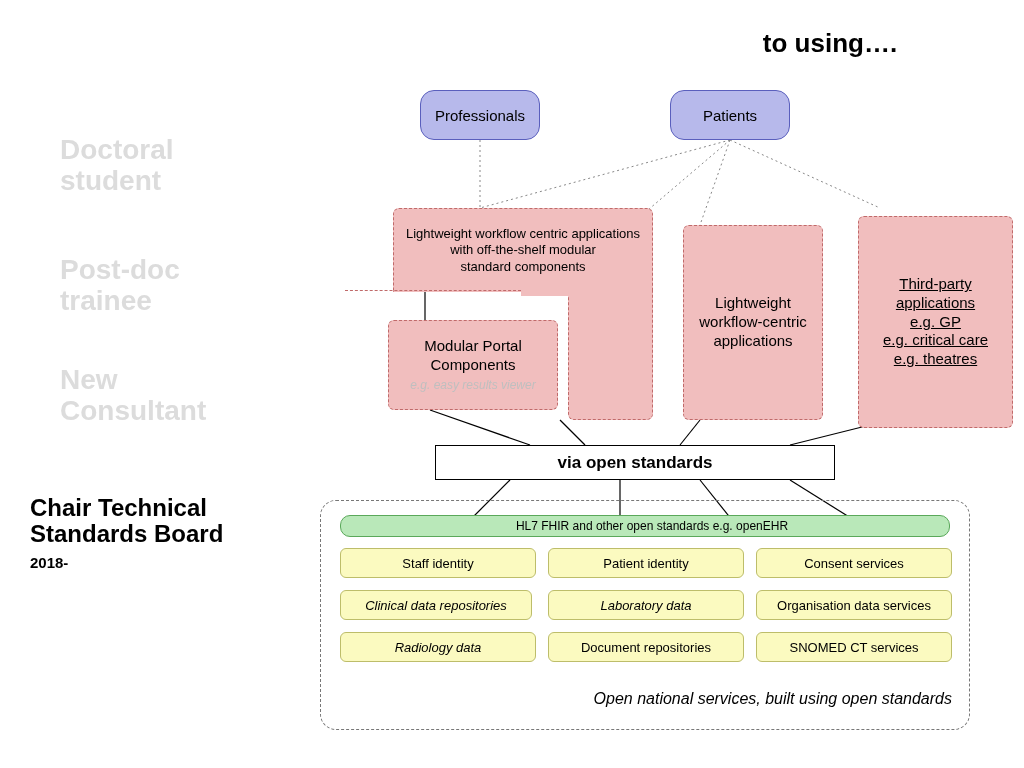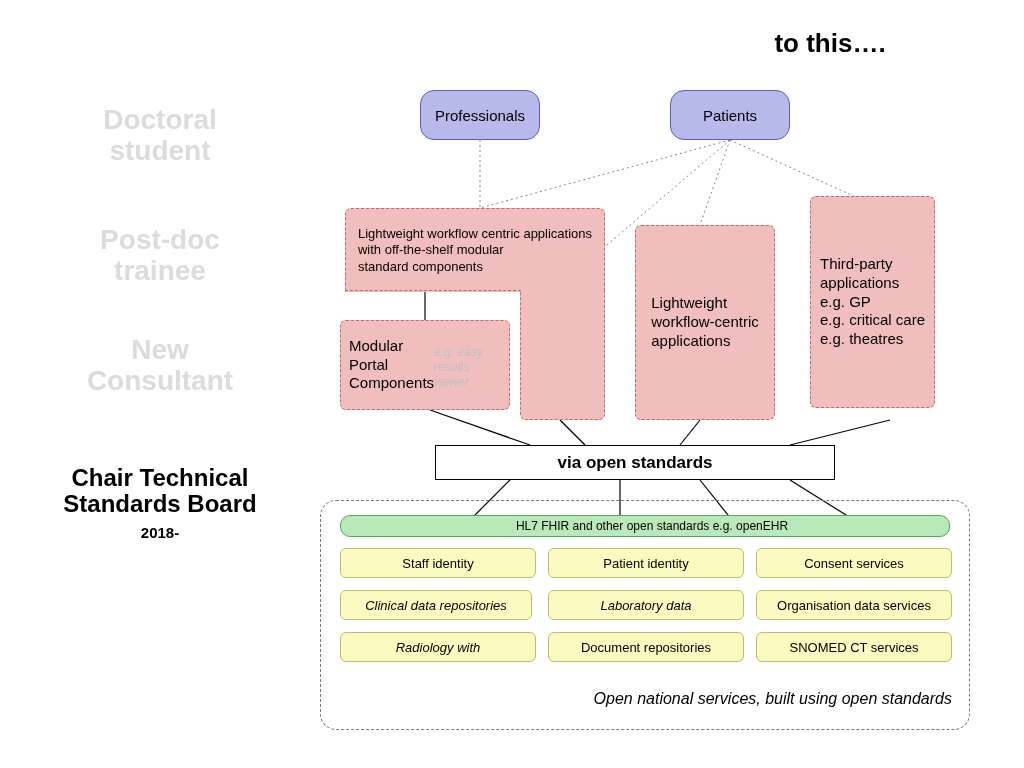--- a/index.html
+++ b/index.html
@@ -1,26 +1,26 @@
 <!DOCTYPE html>
 <html><head>
 <meta charset="utf-8">
 <style>
   html,body{margin:0;padding:0;width:1024px;height:768px;background:#fff;font-family:"Helvetica Neue",Helvetica,Arial,sans-serif;color:#000;}
   .stage{position:relative;width:1024px;height:768px;}
   .abs{position:absolute;box-sizing:border-box;}
   
-  .lefttxt{font-weight:700;text-align:center;line-height:1.1;}
+  .lefttxt{font-weight:700;text-align:left;line-height:1.1;margin-top:30px;}
   .faded{color:#dcdcdc;}
   
   .heading{font-weight:700;font-size:26px;}
   
   .purple{background:#b7b9eb;border:1.5px solid #5a5fbd;border-radius:14px;display:flex;align-items:center;justify-content:center;font-size:15px;}
   
-  .pink{background:#f1bebe;border:1.5px dashed #c06a6a;border-radius:6px;display:flex;align-items:center;justify-content:center;text-align:left;font-size:15px;padding:8px;line-height:1.25;}
+  .pink{background:#f1bebe;border:1.5px dashed #c06a6a;border-radius:6px;display:flex;align-items:center;justify-content:center;text-align:center;font-size:15px;padding:8px;line-height:1.25;margin-left:48px;}
   
   .barwhite{background:#fff;border:1px solid #000;display:flex;align-items:center;justify-content:center;font-weight:700;font-size:17px;}
   
   .panel{border:1.5px dashed #777;border-radius:16px;}
   .greenbar{background:#b9e8b9;border:1px solid #5aa85a;border-radius:10px;display:flex;align-items:center;justify-content:center;font-size:12px;}
   .yellow{background:#fbfac0;border:1px solid #bdbd6a;border-radius:6px;display:flex;align-items:center;justify-content:center;font-size:13px;}
   .yellow.italic{font-style:italic;}
   .panelcaption{font-style:italic;font-size:16px;text-align:right;}
   svg{position:absolute;left:0;top:0;pointer-events:none;}
 </style>
@@ -47,21 +47,21 @@
     <line x1="890" y1="420" x2="790" y2="445" stroke="#000" stroke-width="1.2"></line>
 
     <line x1="510" y1="480" x2="460" y2="530" stroke="#000" stroke-width="1.2"></line>
     <line x1="620" y1="480" x2="620" y2="530" stroke="#000" stroke-width="1.2"></line>
     <line x1="700" y1="480" x2="740" y2="530" stroke="#000" stroke-width="1.2"></line>
     <line x1="790" y1="480" x2="870" y2="530" stroke="#000" stroke-width="1.2"></line>
 
     <line x1="425" y1="292" x2="425" y2="320" stroke="#000" stroke-width="1.2"></line>
   </svg>
 
-  <div class="abs heading" style="left:700px;top:28px;width:260px;text-align:center;">to this….</div>
+  <div class="abs heading" style="left:700px;top:28px;width:260px;text-align:center;">to using….</div>
 
   <div class="abs lefttxt faded" style="left:60px;top:105px;width:200px;font-size:28px;white-space:pre-line;">Doctoral
 student</div>
   <div class="abs lefttxt faded" style="left:60px;top:225px;width:200px;font-size:28px;white-space:pre-line;">Post-doc
 trainee</div>
   <div class="abs lefttxt faded" style="left:60px;top:335px;width:200px;font-size:28px;white-space:pre-line;">New
 Consultant</div>
   <div class="abs lefttxt" style="left:30px;top:465px;width:260px;font-size:24px;white-space:pre-line;color:#000;">Chair Technical
 Standards Board</div>
   <div class="abs lefttxt" style="left:30px;top:525px;width:260px;font-size:15px;color:#000;">2018-</div>
@@ -71,49 +71,49 @@
 
   <div class="abs pink" style="left:345px;top:208px;width:260px;height:84px;border-bottom:none;border-bottom-left-radius:0;border-bottom-right-radius:0;white-space:pre-line;font-size:13px;">Lightweight workflow centric applications
 with off-the-shelf modular
 standard components</div>
   <div class="abs pink" style="left:520px;top:290px;width:85px;height:130px;border-top:none;border-top-left-radius:0;border-top-right-radius:0;"></div>
 
   <div class="abs" style="left:521px;top:286px;width:83px;height:10px;background:#f1bebe;"></div>
 
   <div class="abs" style="left:345px;top:290px;width:176px;height:0;border-top:1.5px dashed #c06a6a;"></div>
 
-  <div class="abs pink" style="left:340px;top:320px;width:170px;height:90px;">
+  <div class="abs pink" style="left:340px;top:320px;width:170px;height:90px;flex-direction:column;">
     <span style="white-space:pre-line;">Modular Portal
 Components</span>
     <span style="color:#bfbfbf;font-style:italic;font-size:12px;margin-top:4px;">e.g. easy results viewer</span>
   </div>
 
   <div class="abs pink" style="left:635px;top:225px;width:140px;height:195px;white-space:pre-line;">Lightweight
 workflow-centric
 applications</div>
 
-  <div class="abs pink" style="left:810px;top:196px;width:125px;height:212px;white-space:pre-line;">Third-party
+  <div class="abs pink" style="left:810px;top:216px;width:155px;height:212px;white-space:pre-line;text-decoration:underline;">Third-party
 applications
 e.g. GP
 e.g. critical care
 e.g. theatres</div>
 
   <div class="abs barwhite" style="left:435px;top:445px;width:400px;height:35px;">via open standards</div>
 
   <div class="abs panel" style="left:320px;top:500px;width:650px;height:230px;"></div>
 
   <div class="abs greenbar" style="left:340px;top:515px;width:610px;height:22px;padding-left:14px;">HL7 FHIR and other open standards e.g. openEHR</div>
 
   <div class="abs yellow" style="left:340px;top:548px;width:196px;height:30px;">Staff identity</div>
   <div class="abs yellow" style="left:548px;top:548px;width:196px;height:30px;">Patient identity</div>
   <div class="abs yellow" style="left:756px;top:548px;width:196px;height:30px;">Consent services</div>
 
   <div class="abs yellow italic" style="left:340px;top:590px;width:192px;height:30px;">Clinical data repositories</div>
   <div class="abs yellow italic" style="left:548px;top:590px;width:196px;height:30px;">Laboratory data</div>
   <div class="abs yellow" style="left:756px;top:590px;width:196px;height:30px;">Organisation data services</div>
 
-  <div class="abs yellow italic" style="left:340px;top:632px;width:196px;height:30px;">Radiology with</div>
+  <div class="abs yellow italic" style="left:340px;top:632px;width:196px;height:30px;">Radiology data</div>
   <div class="abs yellow" style="left:548px;top:632px;width:196px;height:30px;">Document repositories</div>
   <div class="abs yellow" style="left:756px;top:632px;width:196px;height:30px;">SNOMED CT services</div>
 
   <div class="abs panelcaption" style="left:340px;top:690px;width:612px;">Open national services, built using open standards</div>
 
 </div>
 
 </body></html>

